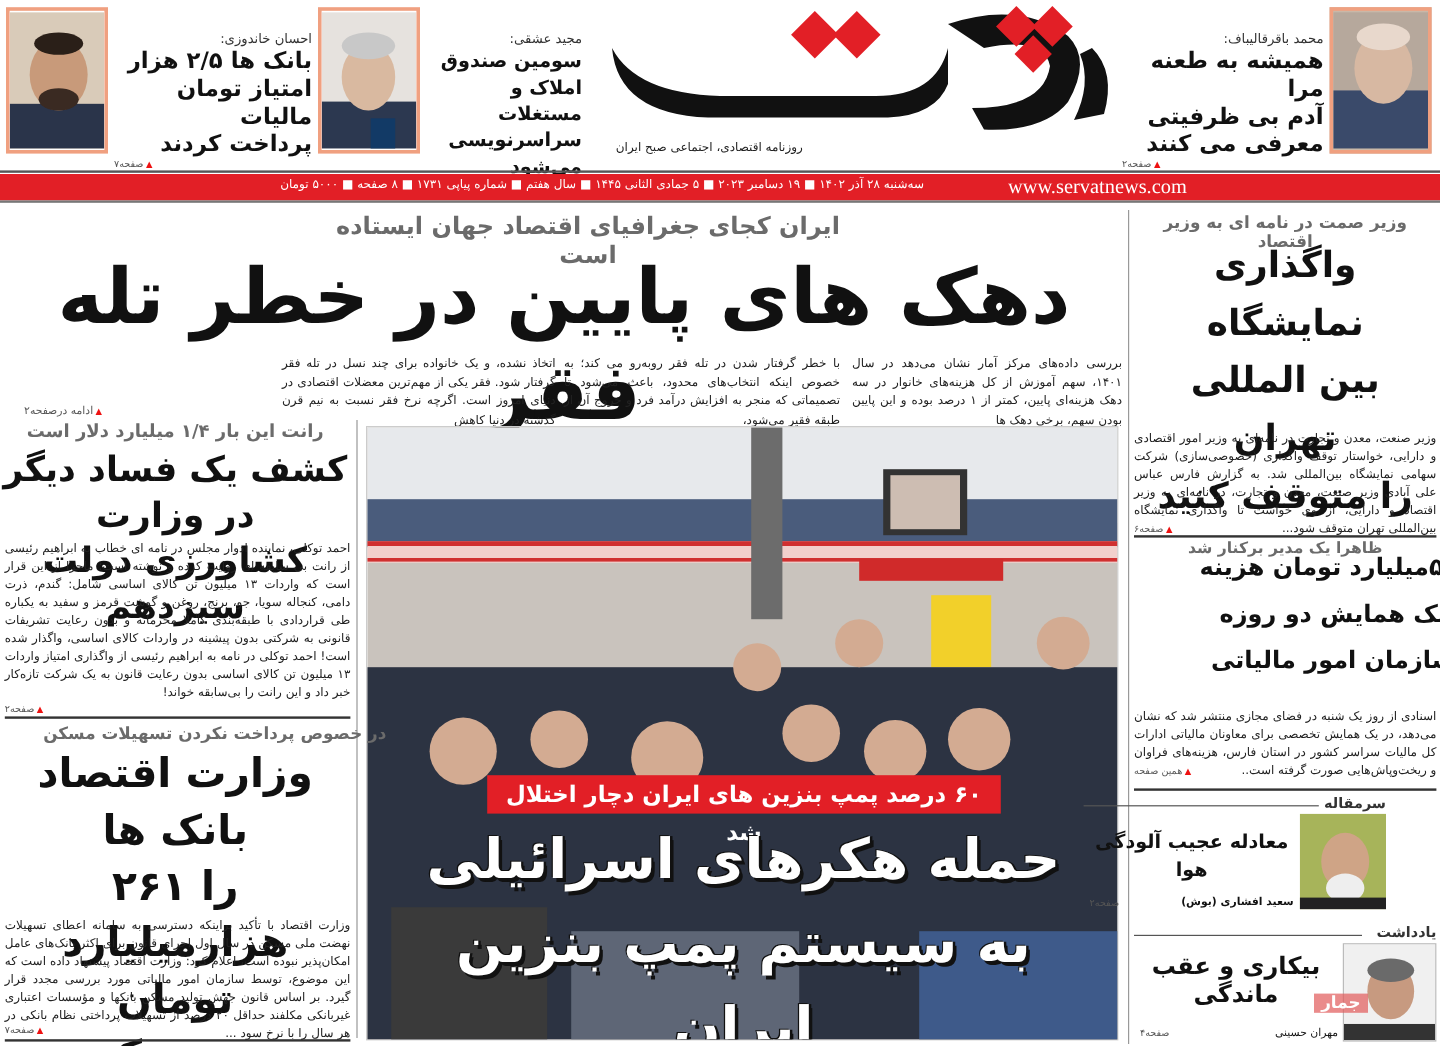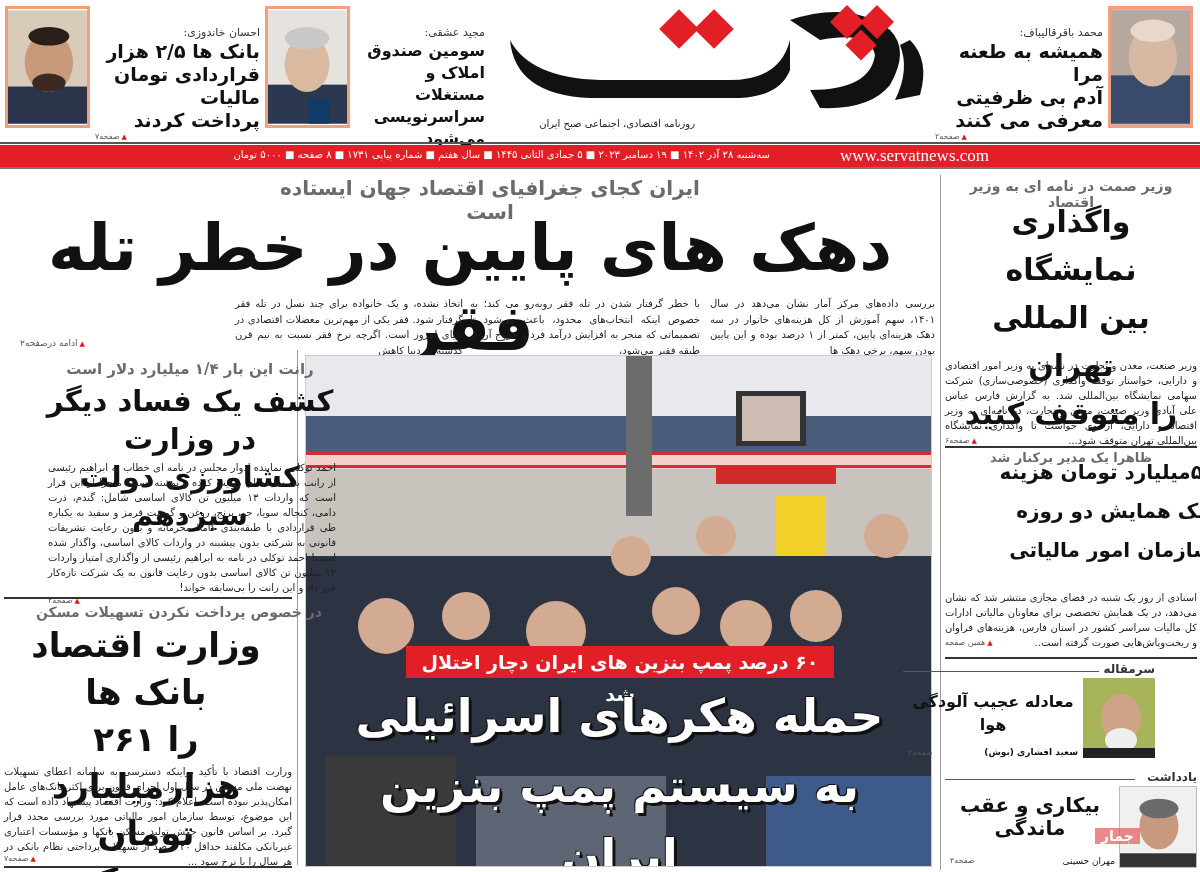--- a/index.html
+++ b/index.html
@@ -48,21 +48,21 @@
       <path d="M20 40 Q25 95 100 98 L250 98 Q290 96 300 70 L300 40 Q290 80 240 80 L110 80 Q40 78 20 40Z" fill="#111"></path>
       <path d="M300 20 Q360 0 400 30 Q420 50 400 85 Q380 110 330 108 L320 90 Q380 90 385 55 Q380 30 330 40Z" fill="#111"></path>
       <path d="M420 40 Q440 60 430 95 L405 100 Q420 70 410 45Z" fill="#111"></path>
       <rect x="175" y="15" width="28" height="28" transform="rotate(45 189 29)" fill="#e21f26"></rect>
       <rect x="210" y="15" width="28" height="28" transform="rotate(45 224 29)" fill="#e21f26"></rect>
       <rect x="345" y="10" width="24" height="24" transform="rotate(45 357 22)" fill="#e21f26"></rect>
       <rect x="375" y="10" width="24" height="24" transform="rotate(45 387 22)" fill="#e21f26"></rect>
       <rect x="360" y="34" width="22" height="22" transform="rotate(45 371 45)" fill="#e21f26"></rect>
     </svg>
   </div>
-  <div class="abs" style="left:495px;top:118px;width:200px;font-size:10px;color:#222;text-align:right;">روزنامه اقتصادی، اجتماعی صبح ایران</div>
+  <div class="abs" style="left:469px;top:118px;width:200px;font-size:10px;color:#222;text-align:right;">روزنامه اقتصادی، اجتماعی صبح ایران</div>
 
   <div class="abs photo" style="left:265px;top:6px;width:85px;height:122px;">
     <svg class="face" viewBox="0 0 85 122">
         <rect width="85" height="122" fill="#e6e2de"></rect>
         <rect x="0" y="80" width="85" height="42" fill="#2c3850"></rect>
         <ellipse cx="42" cy="58" rx="24" ry="30" fill="#d9b9a0"></ellipse>
         <ellipse cx="42" cy="30" rx="24" ry="12" fill="#c8c8c8"></ellipse>
         <rect x="44" y="95" width="22" height="27" fill="#123a66"></rect>
       </svg>
   </div>
@@ -82,21 +82,21 @@
         <rect x="0" y="82" width="85" height="40" fill="#2a344a"></rect>
         <ellipse cx="44" cy="56" rx="26" ry="32" fill="#c89a7a"></ellipse>
         <ellipse cx="44" cy="28" rx="22" ry="10" fill="#2a1f18"></ellipse>
         <ellipse cx="44" cy="78" rx="18" ry="10" fill="#3a2a22"></ellipse>
       </svg>
   </div>
   <div class="abs" style="left:95px;top:26px;width:165px;text-align:right;">
     <div class="kicker">احسان خاندوزی:</div>
     <div class="teaser-h">
       <div>بانک ها ۲/۵ هزار</div>
-        <div>قراردادی تومان مالیات</div>
+        <div>امتیاز تومان مالیات</div>
         <div>پرداخت کردند</div>
     </div>
     <div class="page-ref" style="text-align:left">صفحه۷</div>
   </div>
 </div>
 
 <div class="abs" style="left:0;top:142px;width:1200px;height:2px;background:#555"></div>
 <div class="abs redbar" style="left:0;top:145px;width:1200px;height:22px;">
   <div class="abs" style="left:840px;top:1px;width:200px;font-family:'Liberation Serif',serif;font-size:17px;direction:ltr;text-align:left;">www.servatnews.com</div>
   <div class="abs" style="left:70px;top:4px;width:700px;font-size:10px;text-align:right;">سه‌شنبه ۲۸ آذر ۱۴۰۲ ■ ۱۹ دسامبر ۲۰۲۳ ■ ۵ جمادی الثانی ۱۴۴۵ ■ سال هفتم ■ شماره پیاپی ۱۷۳۱ ■ ۸ صفحه ■ ۵۰۰۰ تومان</div>
@@ -145,21 +145,21 @@
   </svg>
   <div class="abs redbar" style="left:100px;top:290px;width:428px;height:32px;line-height:32px;font-weight:bold;font-size:19px;text-align:center;">۶۰ درصد پمپ بنزین های ایران دچار اختلال شد</div>
   <div class="abs" style="left:10px;top:325px;width:607px;text-align:center;color:#fff;font-weight:bold;font-size:46px;line-height:70px;text-shadow:3px 3px 0 #111,-1px -1px 0 #111,2px 0 0 #111;">
     <div>حمله هکرهای اسرائیلی</div>
     <div>به سیستم پمپ بنزین ایران</div>
   </div>
 </div>
 
 <div class="abs vrule" style="left:297px;top:350px;height:515px;"></div>
 
-<div class="abs" style="left:0;top:360px;width:292px;height:250px;margin-left:44px;">
+<div class="abs" style="left:0;top:350px;width:292px;height:250px;">
   <div class="abs sub-grey" style="left:0;top:0;width:292px;font-size:15px;">رانت این بار ۱/۴ میلیارد دلار است</div>
   <div class="abs bighead" style="left:0;top:22px;width:292px;font-size:29px;line-height:38px;">
     <div>کشف یک فساد دیگر در وزارت</div>
       <div>کشاورزی دولت سیزدهم</div>
   </div>
   <div class="abs body-txt" style="left:4px;top:100px;width:288px;line-height:15px;">احمد توکلی، نماینده ادوار مجلس در نامه ای خطاب به ابراهیم رئیسی از رانت بی سابقه ای روایت کرده و نوشته است؛ ماجرا از این قرار است که واردات ۱۳ میلیون تن کالای اساسی شامل: گندم، ذرت دامی، کنجاله سویا، جو، برنج، روغن و گوشت قرمز و سفید به یکباره طی قراردادی با طبقه‌بندی کاملا محرمانه و بدون رعایت تشریفات قانونی به شرکتی بدون پیشینه در واردات کالای اساسی، واگذار شده است! احمد توکلی در نامه به ابراهیم رئیسی از واگذاری امتیاز واردات ۱۳ میلیون تن کالای اساسی بدون رعایت قانون به یک شرکت تازه‌کار خبر داد و این رانت را بی‌سابقه خواند!</div>
   <div class="abs page-ref" style="left:4px;top:236px;width:60px;text-align:left">صفحه۲</div>
 </div>
 <div class="abs rule" style="left:4px;top:597px;width:288px;"></div>
 

